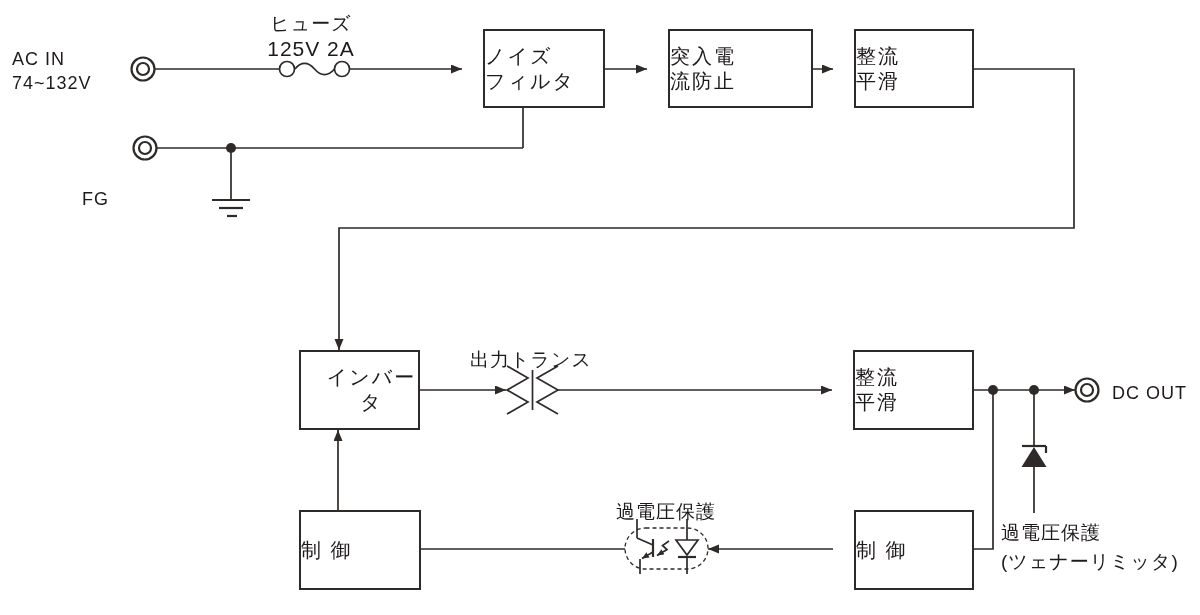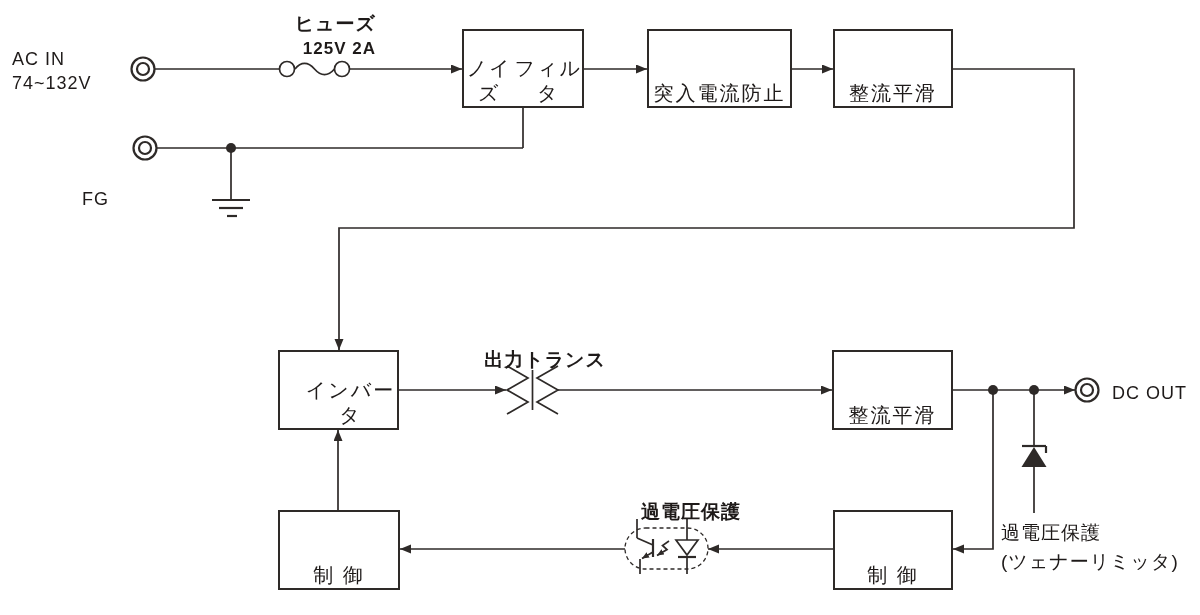--- a/index.html
+++ b/index.html
@@ -15,29 +15,30 @@
   }
   .stage svg{position:absolute;left:0;top:0;}
   .s{stroke:var(--line);fill:none;stroke-width:1.7px;}
   .s2{stroke:var(--line);fill:none;stroke-width:2.2px;}
   .fillw{fill:#fff;}
   .af{fill:var(--line);stroke:none;}
   .dash{stroke-dasharray:4 3;stroke-width:1.3px;}
   .box{
     position:absolute;box-sizing:border-box;background:#fff;
     border:2px solid var(--line);
-    display:flex;flex-direction:row;align-items:flex-end;justify-content:center;
+    display:flex;flex-direction:column;align-items:flex-start;justify-content:center;
     font-size:20px;line-height:25px;letter-spacing:2px;color:var(--text);
     text-align:center;
+    margin-left:21px;
   }
   .lbl{position:absolute;color:var(--text);white-space:nowrap;}
   .jp{font-size:19px;line-height:29px;letter-spacing:1px;}
   .latin{font-size:18px;line-height:24px;letter-spacing:1px;}
-  .center{text-align:right;font-weight:bold;}
-  .fuse-l2{font-size:17px;letter-spacing:1px;}
+  .center{text-align:center;}
+  .fuse-l2{font-size:21px;letter-spacing:1px;}
 </style>
 </head>
 <body>
 
 <div class="stage">
 
   <svg width="1200" height="615" viewBox="0 0 1200 615">
     <defs>
       <marker id="ah" markerUnits="userSpaceOnUse" markerWidth="13" markerHeight="10" refX="11" refY="4.5" orient="auto">
         <path class="af" d="M0,0 L11,4.5 L0,9 Z"></path>

